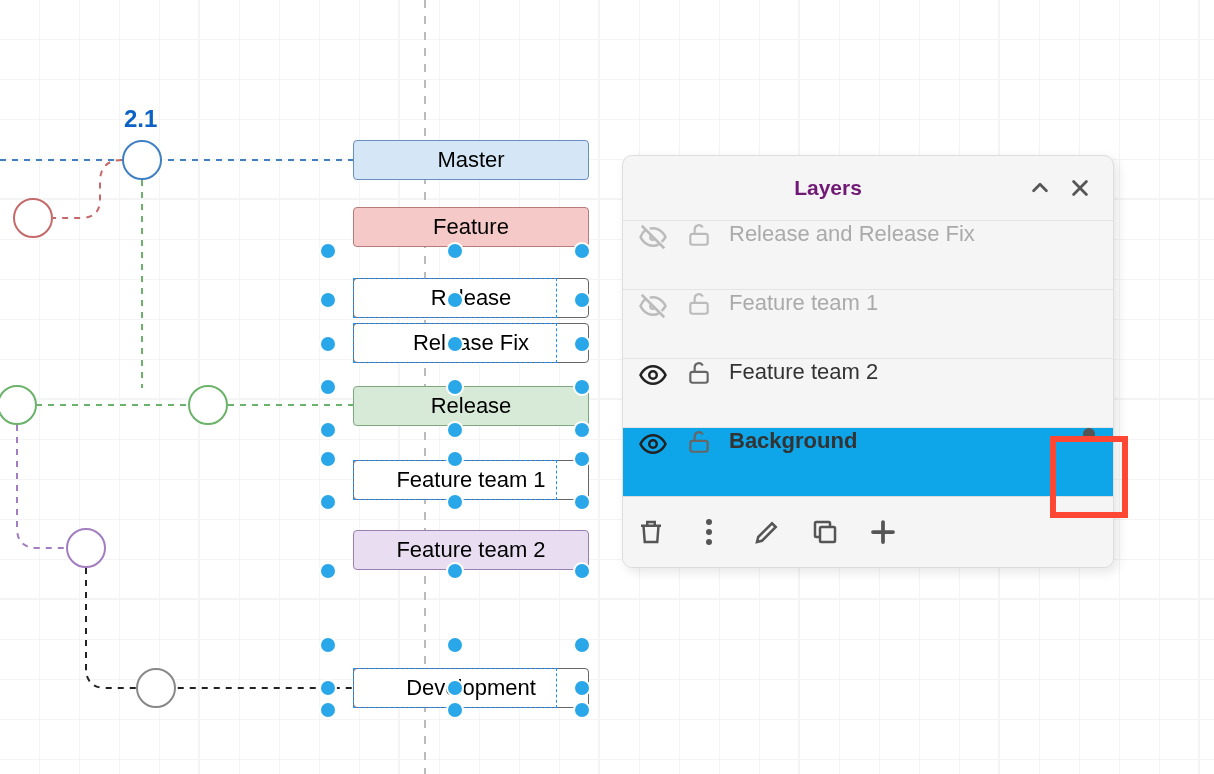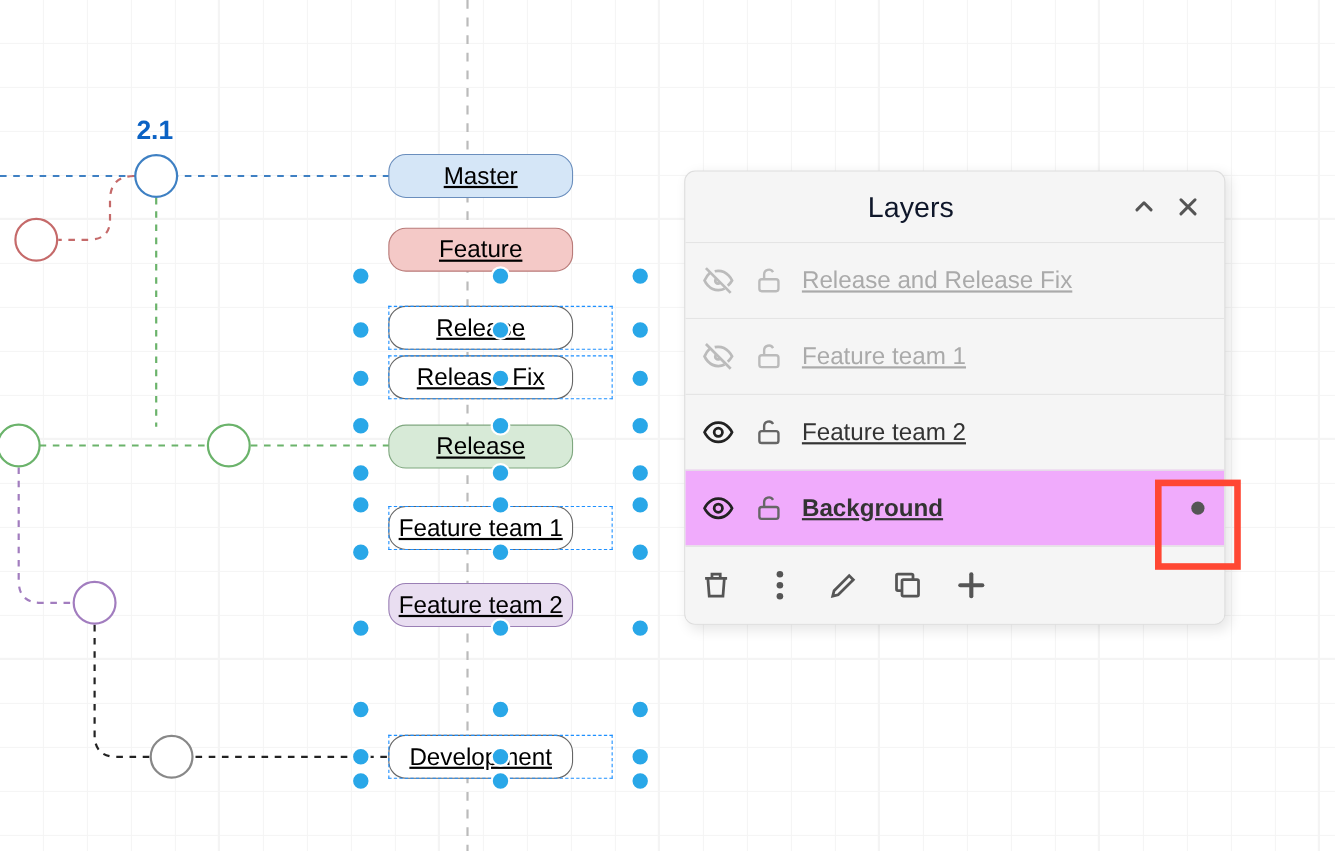--- a/index.html
+++ b/index.html
@@ -28,28 +28,27 @@
     position:absolute;
     width:40px; height:40px;
     border-radius:50%;
     background:#fff;
     border:2px solid;
     box-sizing:border-box;
   }
   .node-label-2_1 { position:absolute; font-weight:bold; color:#0b62c4; font-size:24px; }
   .branch-box {
     position:absolute;
-    width:168px; height:40px;
+    width:236px; height:40px;
     border:1px solid #666;
-    border-radius:16px;
+    border-radius:4px;
     box-sizing:border-box;
     display:flex; align-items:center; justify-content:center;
     font-size:22px;
     background:#fff;
-    text-decoration:underline;
   }
   .sel-box {
     position:absolute;
     border:1px dashed #1e90ff;
     box-sizing:border-box;
   }
   .handle {
     position:absolute;
     width:18px; height:18px;
     background:#29a7e8;
@@ -72,45 +71,44 @@
   }
   .layers-header {
     display:flex;
     align-items:center;
     height:64px;
     padding:0 18px;
   }
   .layers-title {
     flex:1;
     text-align:center;
-    font-size:26px;
-    font-weight:normal;
-    color:#0f172a;
+    font-size:21px;
+    font-weight:bold;
+    color:#701a75;
   }
   .hdr-icon {
     width:30px; height:30px;
     display:flex; align-items:center; justify-content:center;
     color:#555;
     cursor:pointer;
     margin-left:10px;
   }
   .layer-row {
     display:flex;
-    align-items:center;
+    align-items:flex-start;
     height:68px;
     border-top:1px solid #e4e4e4;
     padding:0 14px;
     gap:16px;
     color:#333;
     font-size:22px;
-    text-decoration:underline;
   }
   .layer-row.hidden { color:#aaa; }
   .layer-row.hidden .svg-icon { color:#bbb; }
-  .layer-row.selected { background:#f0abfc; }
+  .layer-row.selected { background:#0ea5e9; }
   .layer-row .svg-icon { width:32px; height:32px; display:flex; align-items:center; justify-content:center; color:#666; cursor:pointer;}
   .layer-row .lock-icon { width:28px; height:28px; }
   .layer-name { flex:1; }
   .layer-row.selected .layer-name { font-weight:bold; }
   .dot-indicator { width:12px; height:12px; background:#555; border-radius:50%; margin-right:4px; }
   .highlight-box {
     position:absolute;
     border:6px solid #ff4733;
     box-sizing:border-box;
     width:78px; height:82px;

